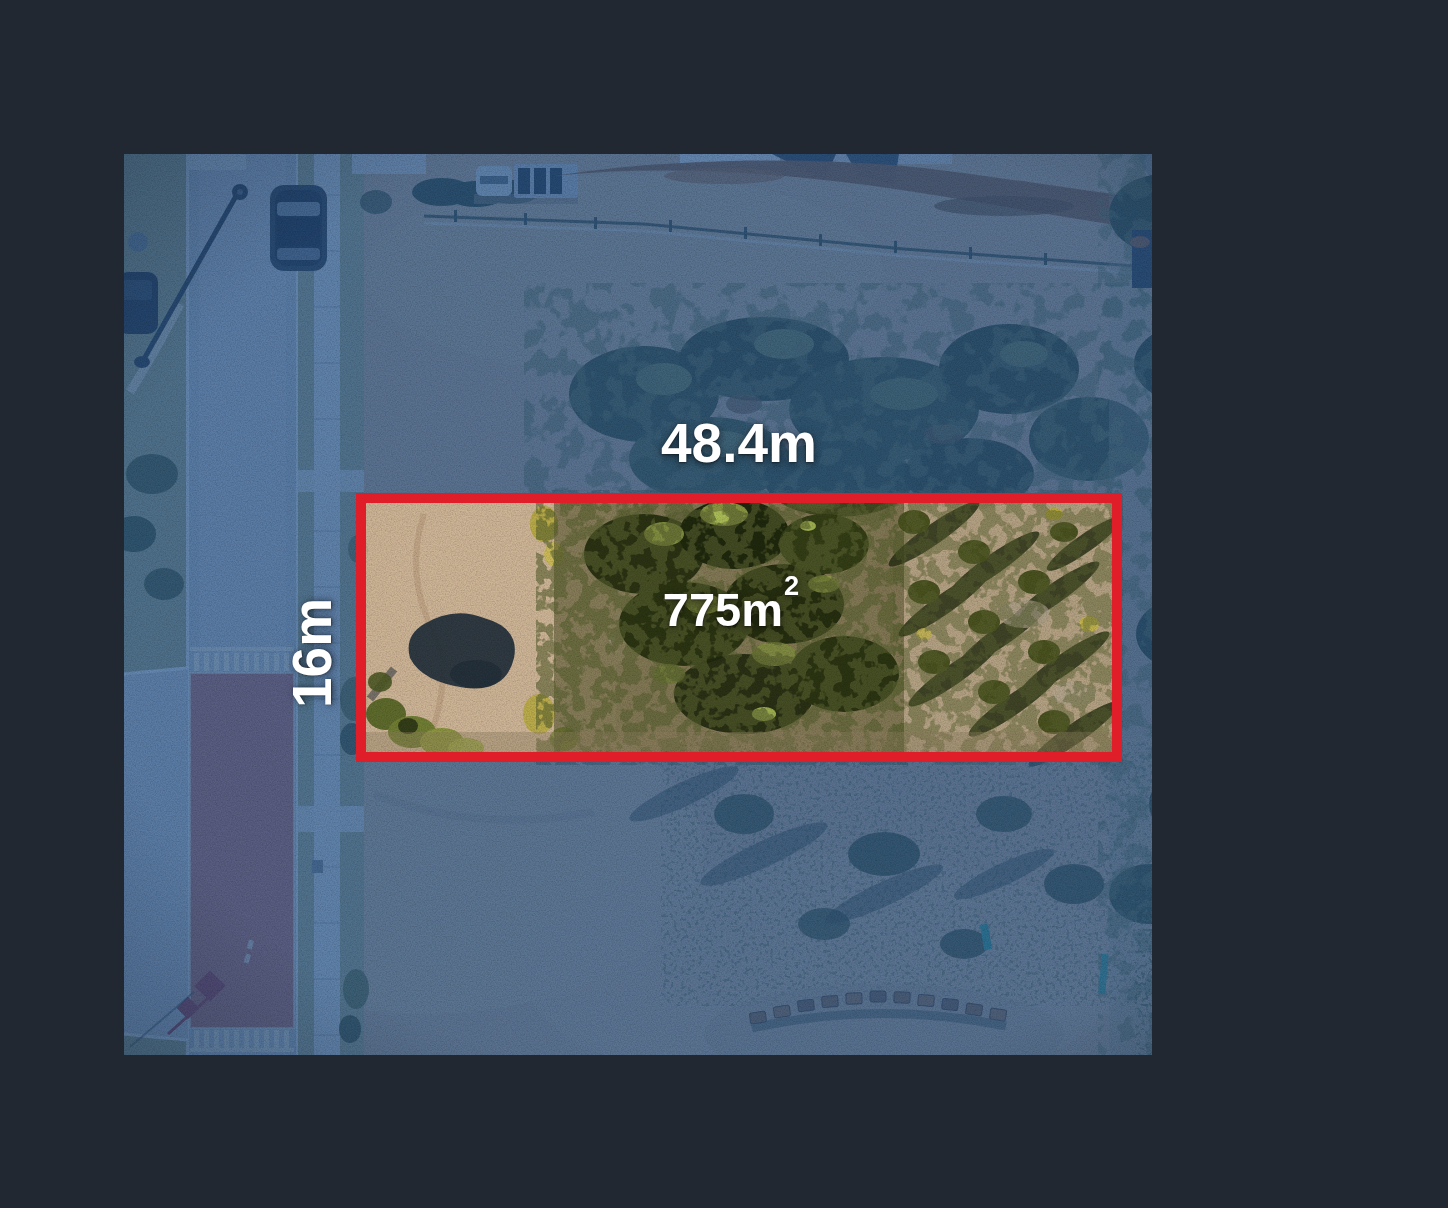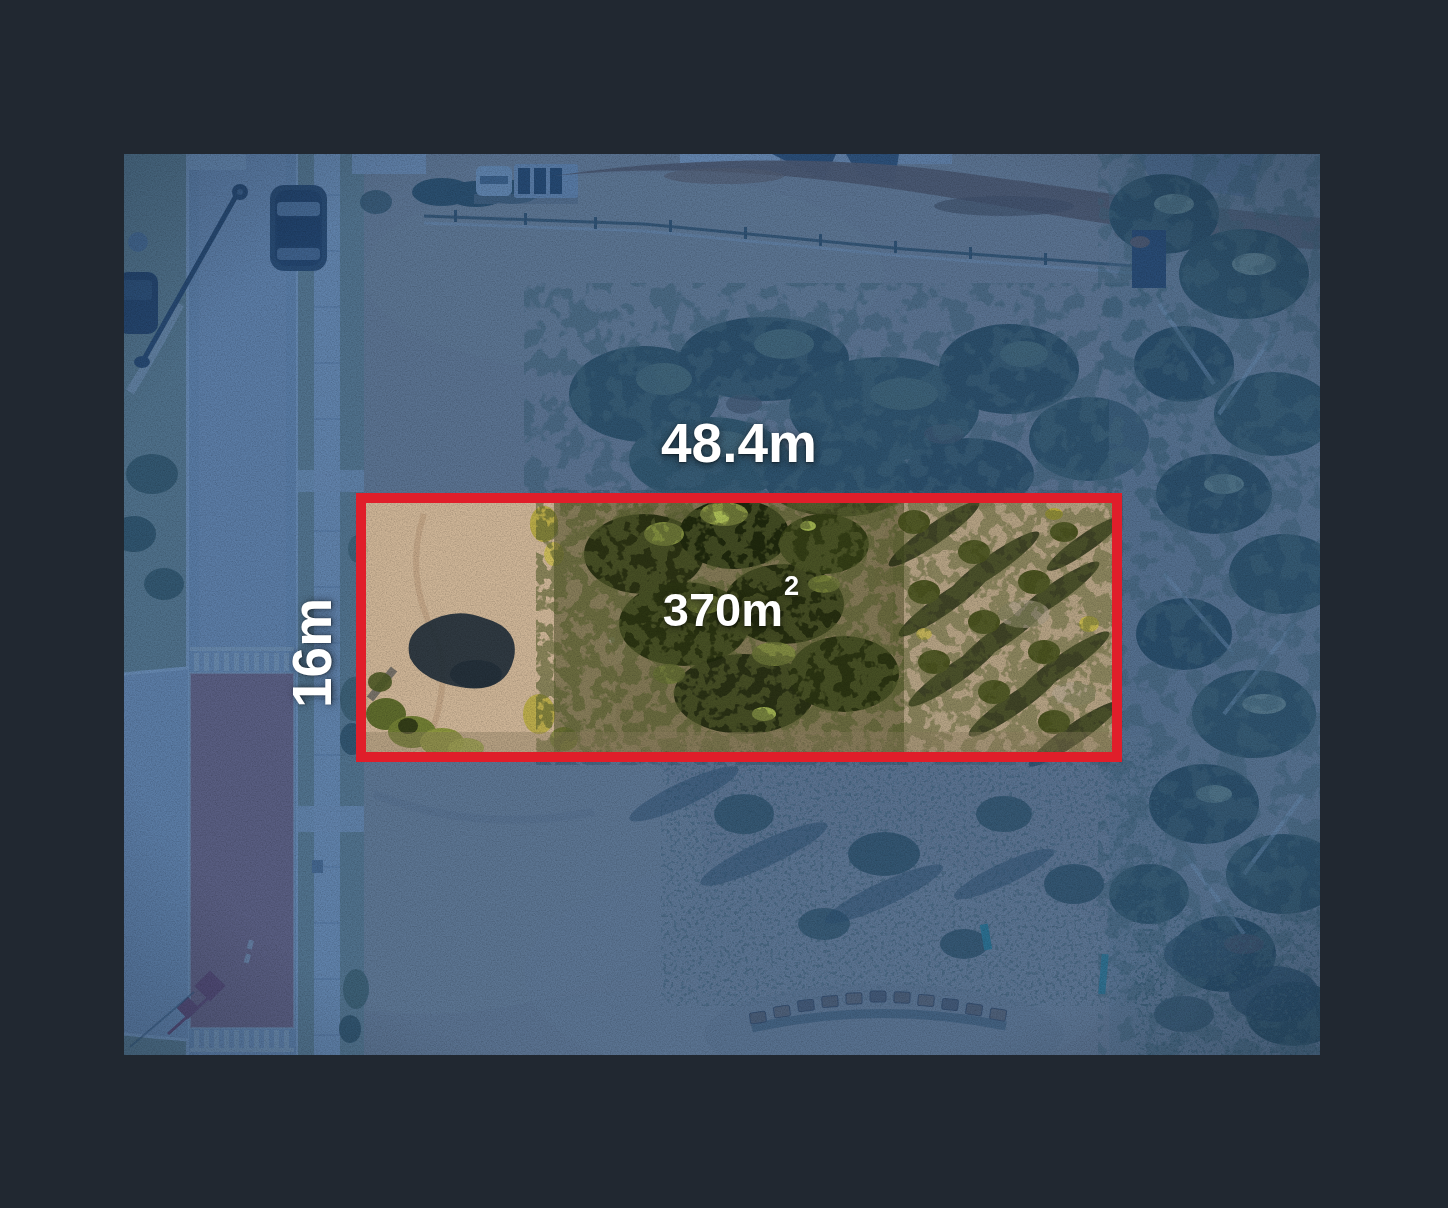--- a/index.html
+++ b/index.html
@@ -1,21 +1,21 @@
 <!DOCTYPE html>
 <html><head>
 <meta charset="utf-8">
 <style>
   html,body{margin:0;padding:0;background:#212831;}
   .stage{
     position:relative;width:1448px;height:1208px;background:#212831;
     overflow:hidden;font-family:"Liberation Sans","DejaVu Sans",sans-serif;
   }
   .photo{
-    position:absolute;left:124px;top:154px;width:1196px;height:901px;
+    position:absolute;left:124px;top:154px;width:1028px;height:901px;
     overflow:hidden;background:#4d7c0f;
   }
   .photo svg{position:absolute;left:0;top:0;}
   .lot-border{
     position:absolute;left:232px;top:339px;width:766px;height:269px;
     box-sizing:border-box;border:10px solid #e01e2a;
   }
   .lbl{
     position:absolute;color:#ffffff;font-weight:700;line-height:1;
     text-shadow:0 2px 8px rgba(0,0,0,.55),0 1px 2px rgba(0,0,0,.40);
@@ -385,15 +385,15 @@
       </g>
 
       <rect x="0" y="0" width="1200" height="901" filter="url(#grain)" opacity=".18"></rect>
       <rect x="0" y="0" width="1200" height="901" fill="url(#vig)"></rect>
     </svg>
 
     <div class="lot-border"></div>
 
     <div class="lbl lbl-frontage">48.4m</div>
     <div class="lbl lbl-depth">16m</div>
-    <div class="lbl lbl-area"><span>370m</span><sup>2</sup></div>
+    <div class="lbl lbl-area"><span>775m</span><sup>2</sup></div>
   </div>
 </div>
 
 </body></html>

